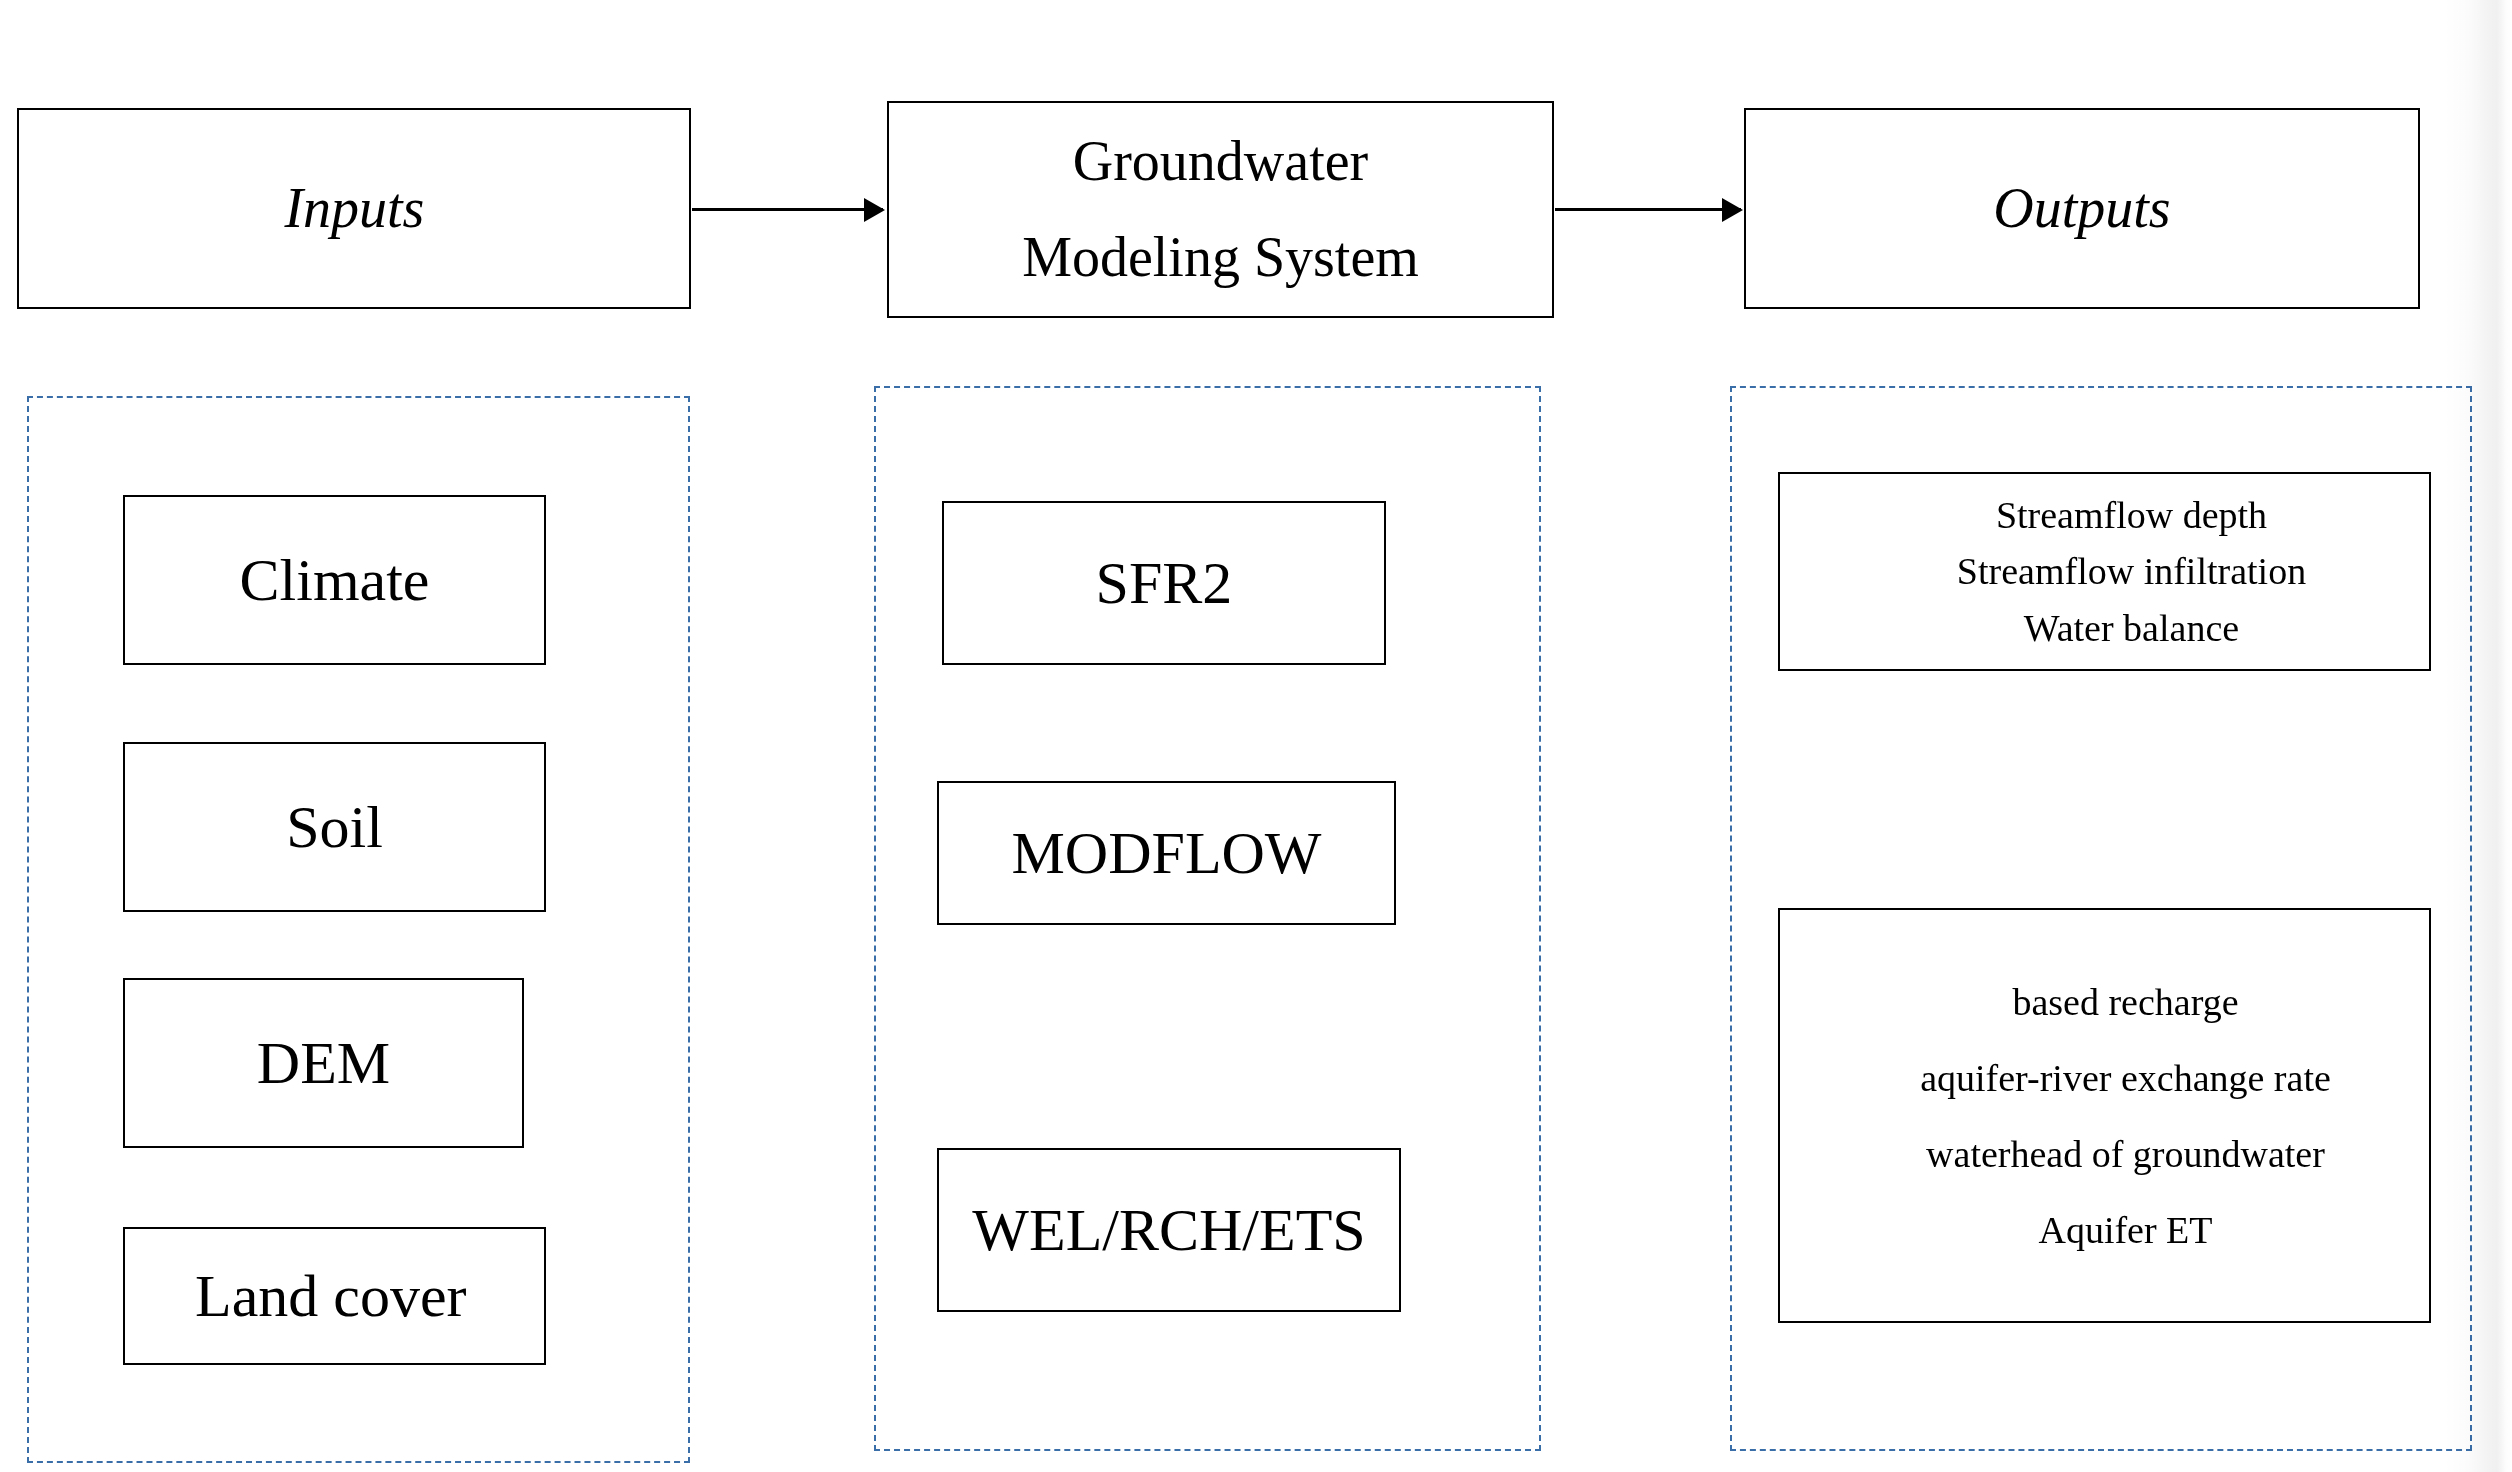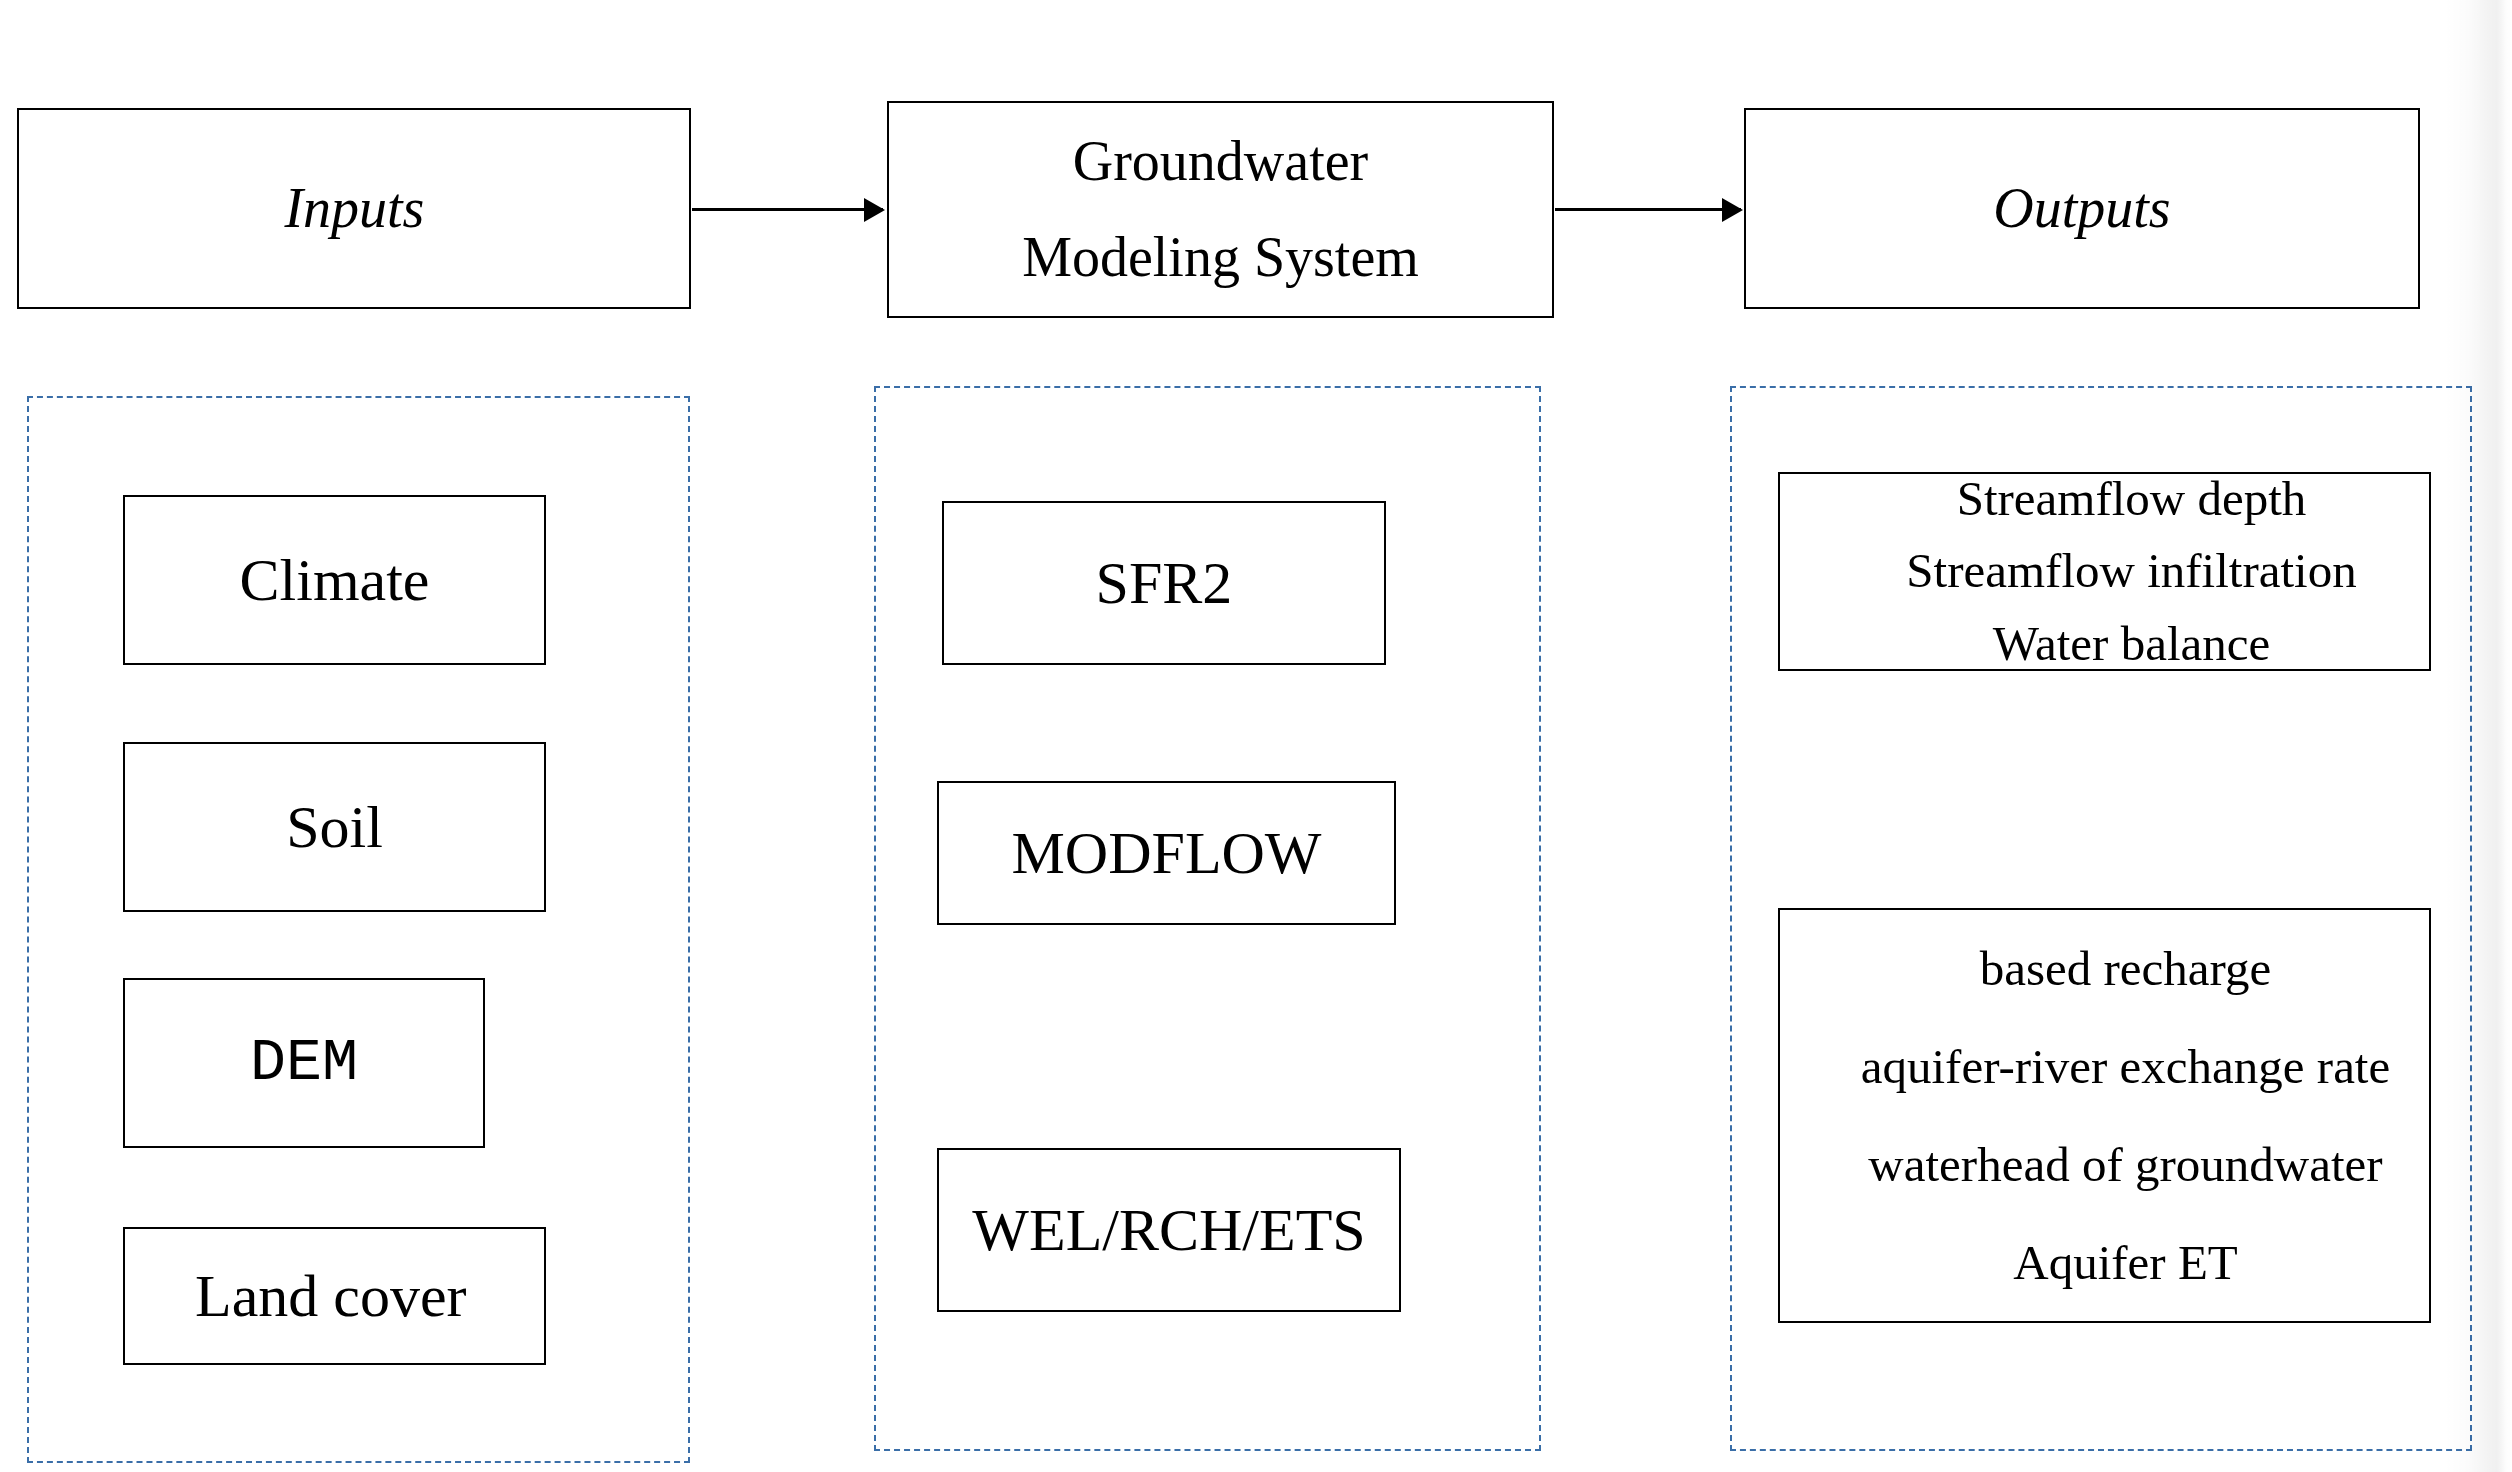--- a/index.html
+++ b/index.html
@@ -96,21 +96,21 @@
     left: 0;
     top: 0;
     width: 100%;
     height: 100%;
     box-sizing: border-box;
     display: flex;
     flex-direction: column;
     justify-content: center;
   }
   .list .line {
-    font-size: 49px;
+    font-size: 38px;
     white-space: nowrap;
   }
   .list.tight .line { line-height: 1.48; padding-left: 54px; }
   .list.loose .line { line-height: 2.00; padding-left: 42px; }
 </style>
 </head>
 <body>
 
 <div id="canvas">
 
@@ -138,21 +138,21 @@
   <div class="dashbox" style="left:27px; top:396px; width:663px; height:1067px;"></div>
 
   <div class="sbox node" style="left:123px; top:495px; width:423px; height:170px;">
     <span>Climate</span>
   </div>
 
   <div class="sbox node" style="left:123px; top:742px; width:423px; height:170px;">
     <span>Soil</span>
   </div>
 
-  <div class="sbox node" style="left:123px; top:978px; width:362px; height:170px;font-family:Liberation Mono, monospace;">
+  <div class="sbox node" style="left:123px; top:978px; width:401px; height:170px;">
     <span>DEM</span>
   </div>
 
   <div class="sbox node" style="left:123px; top:1227px; width:423px; height:138px; justify-content:flex-start; padding-left:70px;">
     <span>Land cover</span>
   </div>
 
   <div class="dashbox" style="left:874px; top:386px; width:667px; height:1065px;"></div>
 
   <div class="sbox node" style="left:942px; top:501px; width:444px; height:164px;">

